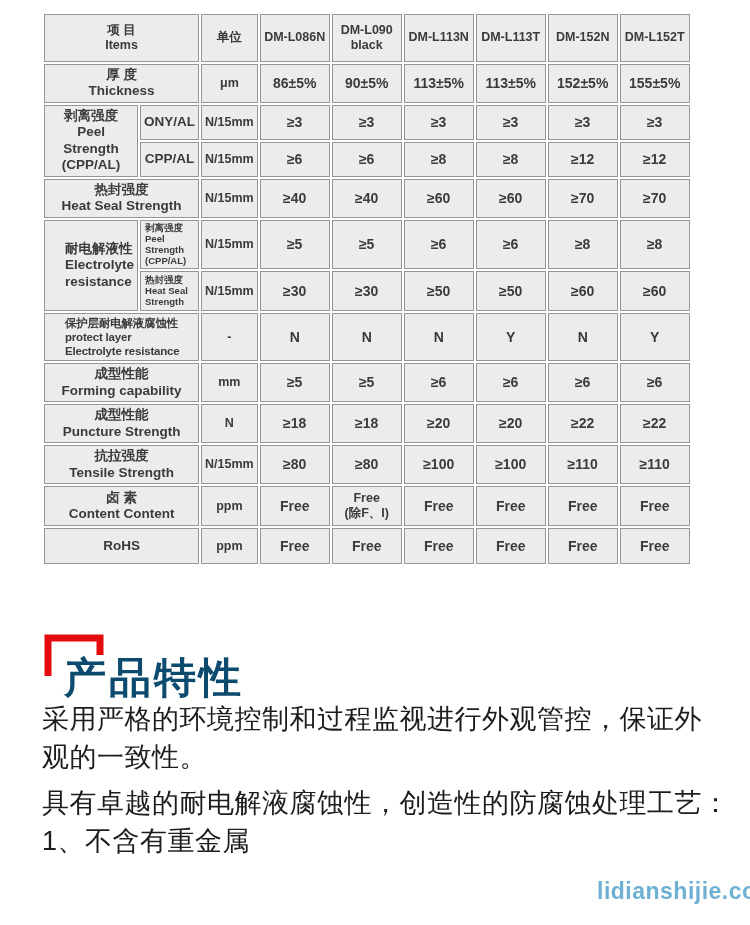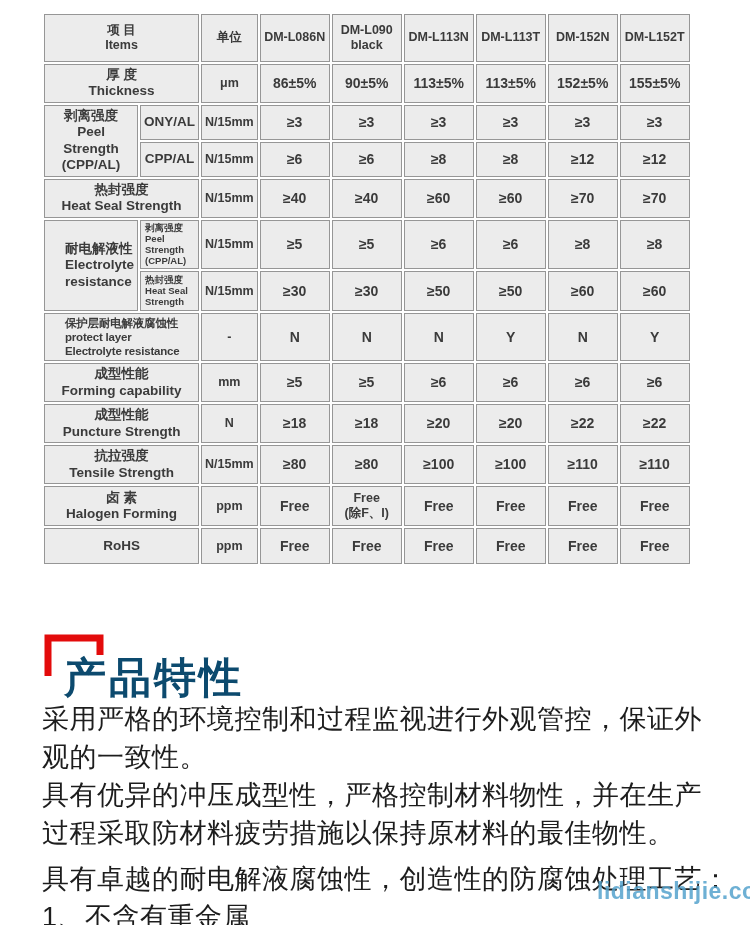--- a/index.html
+++ b/index.html
@@ -228,21 +228,21 @@
     <td class="unit">N/15mm</td>
     <td class="val">≥80</td>
     <td class="val">≥80</td>
     <td class="val">≥100</td>
     <td class="val">≥100</td>
     <td class="val">≥110</td>
     <td class="val">≥110</td>
   </tr>
   <tr class="h40">
     <td colspan="2">卤 素
-Halogen Forming</td>
+Content Content</td>
     <td class="unit">ppm</td>
     <td class="val">Free</td>
     <td class="val" style="font-size:12.5px">Free
 (除F、I)</td>
     <td class="val">Free</td>
     <td class="val">Free</td>
     <td class="val">Free</td>
     <td class="val">Free</td>
   </tr>
   <tr class="h38">
@@ -261,18 +261,17 @@
 <span class="bracket-icon">
   <svg width="64" height="48" viewBox="0 0 64 48">
     <path d="M6 46 L6 8 L58 8 L58 25" fill="none" stroke="#e30b0b" stroke-width="7"></path>
   </svg>
 </span>
 
 <h1 class="feature-heading">产品特性</h1>
 
 <div class="feature-body">
   <p>采用严格的环境控制和过程监视进行外观管控，保证外观的一致性。</p>
-  <p>具有优异的冲压成型性，严格控制材料物性，并在生产过程采取防材料疲劳措施以保持原材料的最佳物性。</p>
   <p class="gap-before">具有卓越的耐电解液腐蚀性，创造性的防腐蚀处理工艺：</p>
   <p class="cutoff">1、不含有重金属</p>
 </div>
 
 <div class="watermark">lidianshijie.com</div>
 
 </body></html>

